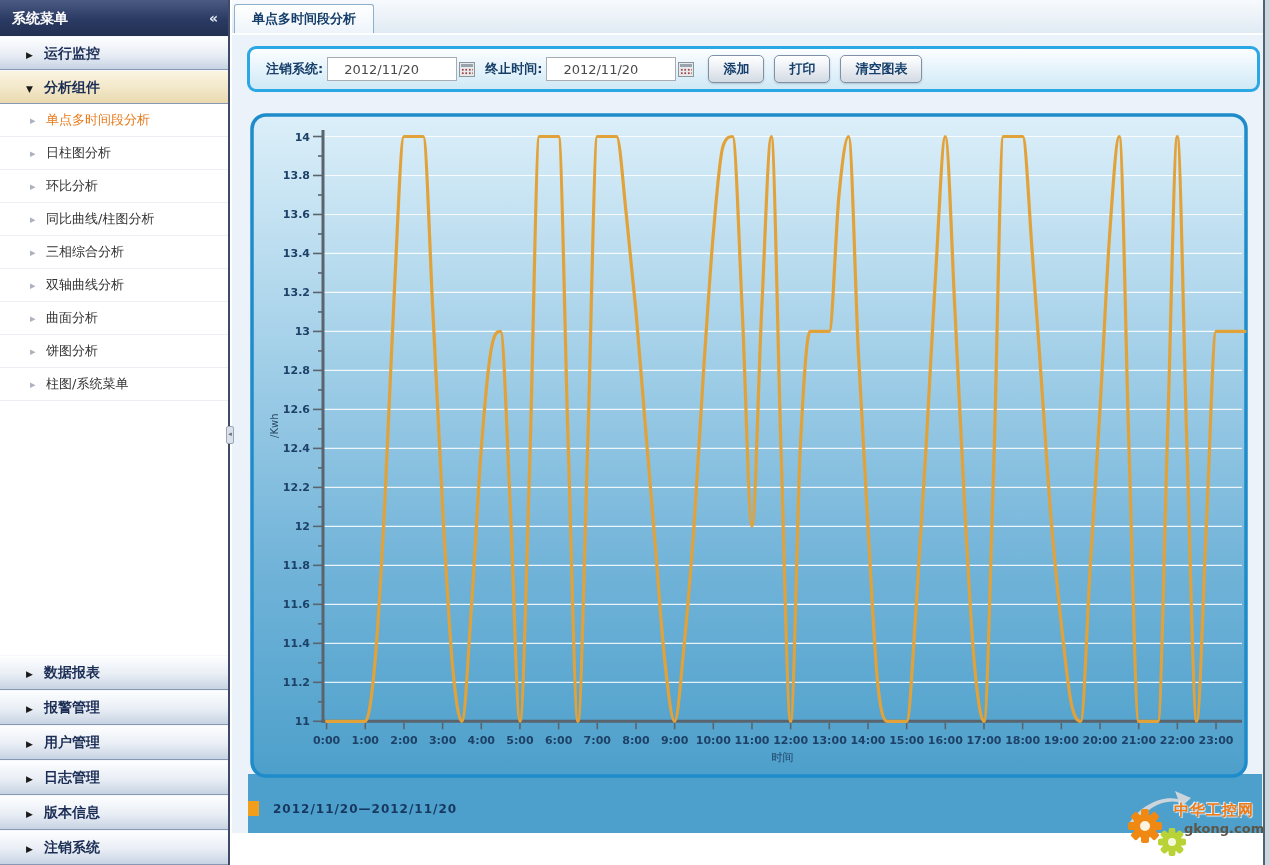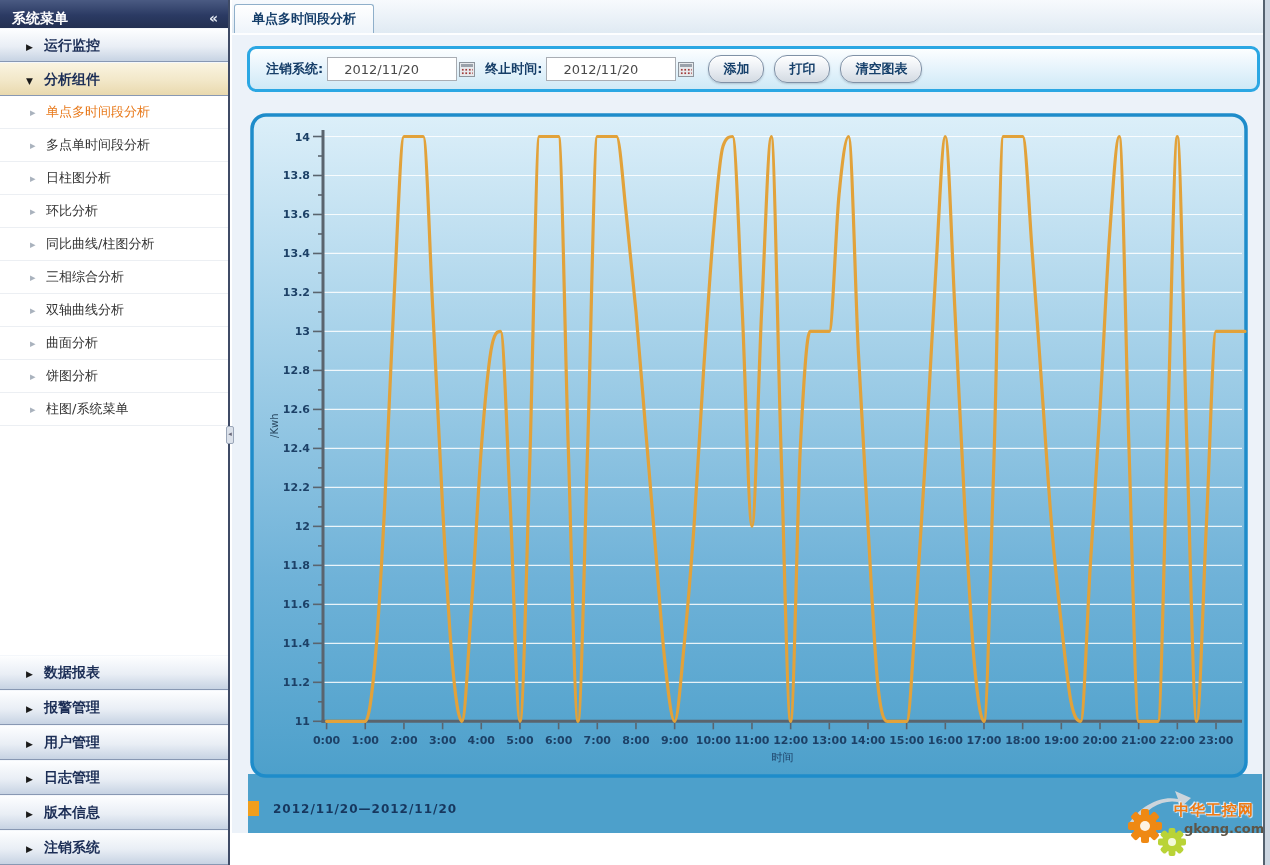--- a/index.html
+++ b/index.html
@@ -2,21 +2,21 @@
 <html><head>
 <meta charset="utf-8">
 <style>
   html,body{margin:0;padding:0;}
   body{width:1270px;height:865px;position:relative;overflow:hidden;background:#fff;
        font-family:"DejaVu Sans","Liberation Sans",sans-serif;}
 
   
   #sidebar{position:absolute;left:0;top:0;width:228px;height:865px;background:#fff;
            border-right:2px solid #3f4b66;}
-  .sb-header{height:28px;line-height:36px;background:linear-gradient(180deg,#4a5a82,#2b3a63 55%,#233052);
+  .sb-header{height:36px;line-height:36px;background:linear-gradient(180deg,#4a5a82,#2b3a63 55%,#233052);
              color:#fff;font-size:14px;font-weight:bold;padding-left:12px;position:relative;}
   .sb-collapse{position:absolute;right:10px;top:0;cursor:pointer;font-size:14px;color:#e8edf5;}
   .sb-section{height:32px;line-height:32px;padding-left:26px;font-size:14px;font-weight:bold;color:#1c2e56;
               background:linear-gradient(180deg,#fdfeff 0%,#e9eef5 55%,#c7d3e3 100%);
               border-bottom:1px solid #8898b3;border-top:1px solid #f4f7fb;cursor:pointer;}
   .sb-section .arr{display:inline-block;width:18px;font-size:9px;color:#1a1a1a;}
   .sb-section.active{background:linear-gradient(180deg,#faf4e1 0%,#f2e7c8 55%,#e9d9ae 100%);}
   .sub-item{height:32px;line-height:32px;padding-left:30px;font-size:13px;color:#333;
             border-bottom:1px solid #eceff3;background:#fff;cursor:pointer;}
   .sub-item .arr{display:inline-block;width:16px;font-size:11px;color:#a9b2bd;}
@@ -40,21 +40,21 @@
   .tb-label{font-size:13px;font-weight:bold;color:#163e68;margin:0 4px 0 6px;}
   .tb-input{width:96px;height:20px;border:1px solid #a9adb3;font-size:13px;color:#4a4a4a;padding:1px 16px;
             font-family:"DejaVu Sans","Liberation Sans",sans-serif;background:#fff;}
   .cal-btn{width:16px;height:15px;margin:0 4px 0 2px;border:1px solid #8d959d;background:#e7eaed;position:relative;
            cursor:pointer;padding:0;}
   .cal-btn::before{content:"";position:absolute;left:1px;right:1px;top:1px;height:3px;background:#9aa2ab;}
   .cal-btn::after{content:"";position:absolute;left:1px;right:1px;top:5px;bottom:1px;
                   background-image:radial-gradient(#a23c3c 0.9px,transparent 1px);background-size:3.5px 3.5px;}
   .tb-btn{margin-left:10px;padding:4px 14px;font-size:13px;font-weight:bold;color:#16406b;
           background:linear-gradient(180deg,#ffffff,#eaeef3 50%,#d3dae2);
-          border:1px solid #8091a6;border-radius:13px;box-shadow:inset 0 1px 0 #fff,0 1px 2px rgba(60,80,100,.25);
+          border:1px solid #8091a6;border-radius:5px;box-shadow:inset 0 1px 0 #fff,0 1px 2px rgba(60,80,100,.25);
           cursor:pointer;font-family:"DejaVu Sans","Liberation Sans",sans-serif;}
 
   #chart-region{position:absolute;left:0;right:0;top:100px;height:733px;}
   #legend-band{position:absolute;left:16px;right:8px;top:674px;height:59px;background:#4da0cb;}
   #legend-row{position:absolute;left:0;right:8px;top:24px;text-align:left;}
   #legend-swatch{display:inline-block;width:11px;height:15px;background:#f09e1c;vertical-align:middle;margin-right:14px;}
   #legend-label{display:inline-block;vertical-align:middle;font-size:12px;font-weight:bold;color:#17375e;letter-spacing:1px;}
   #plot-svg{position:absolute;left:0;top:0;}
 
   #bottom-strip{position:absolute;left:0;right:0;top:833px;height:32px;background:#ffffff;}
@@ -75,21 +75,20 @@
     <span class="sb-collapse">«</span>
   </div>
   <div class="sb-section">
     <span class="arr">▶</span><span>运行监控</span>
   </div>
   <div class="sb-section active">
     <span class="arr">▼</span><span>分析组件</span>
   </div>
   <div id="analysis-submenu">
       <div class="sub-item selected"><span class="arr">▸</span><span class="lbl">单点多时间段分析</span></div>
-      <div class="sub-item"><span class="arr">▸</span><span class="lbl">多点单时间段分析</span></div>
       <div class="sub-item"><span class="arr">▸</span><span class="lbl">日柱图分析</span></div>
       <div class="sub-item"><span class="arr">▸</span><span class="lbl">环比分析</span></div>
       <div class="sub-item"><span class="arr">▸</span><span class="lbl">同比曲线/柱图分析</span></div>
       <div class="sub-item"><span class="arr">▸</span><span class="lbl">三相综合分析</span></div>
       <div class="sub-item"><span class="arr">▸</span><span class="lbl">双轴曲线分析</span></div>
       <div class="sub-item"><span class="arr">▸</span><span class="lbl">曲面分析</span></div>
       <div class="sub-item"><span class="arr">▸</span><span class="lbl">饼图分析</span></div>
       <div class="sub-item"><span class="arr">▸</span><span class="lbl">柱图/系统菜单</span></div>
     </div>
   <div id="sb-bottom">

